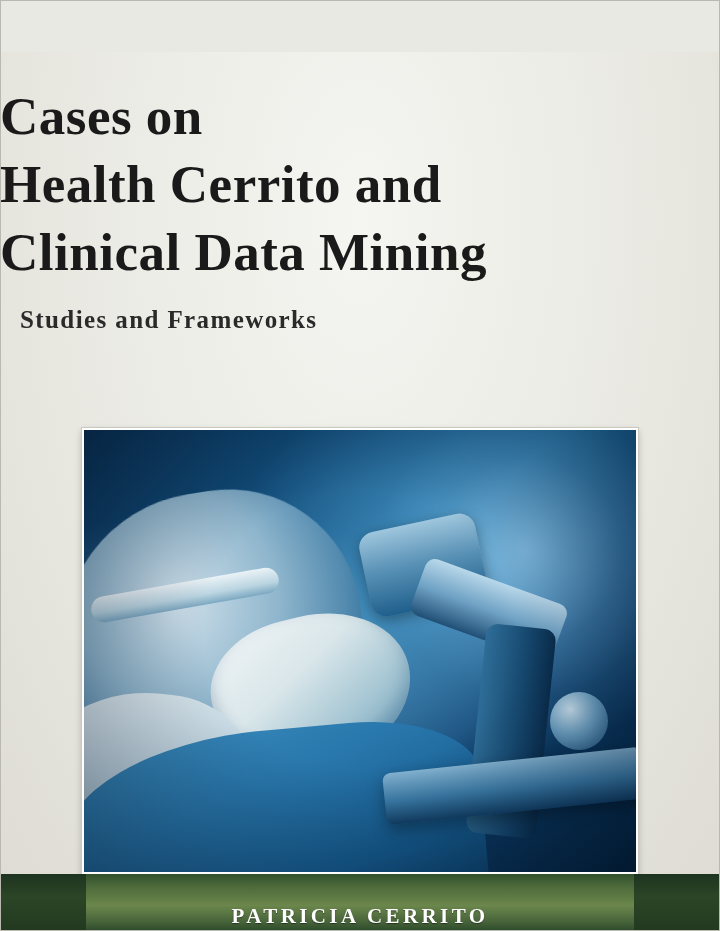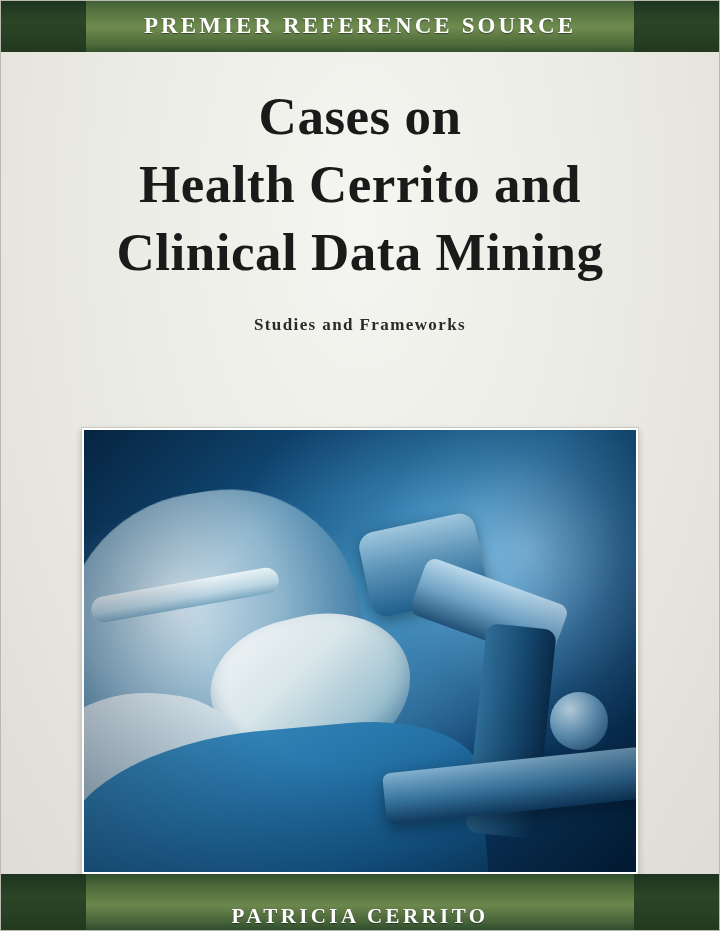--- a/index.html
+++ b/index.html
@@ -72,38 +72,38 @@
     background:
       radial-gradient(ellipse at 50% 20%, #f5f5f1 0%, #ececE6 45%, #dedcd4 100%);
   }
 
   
   .title-block {
     position: absolute;
     top: 30px;
     left: 0;
     width: 720px;
-    text-align: center;
   }
   .title-line {
     font-family: "Liberation Serif", serif;
     font-weight: bold;
     color: #1a1a1a;
     font-size: 53px;
     line-height: 68px;
     letter-spacing: 0.5px;
     white-space: nowrap;
   }
   .subtitle {
-    margin-top: 29px;
+    margin-top: 20px;
     font-family: "Liberation Serif", serif;
     font-weight: bold;
-    font-size: 17px;
+    font-size: 25px;
     letter-spacing: 1.4px;
     color: #2a2a2a;
+    padding-left: 20px;
   }
 
   
   .photo-wrap {
     position: absolute;
     top: 376px;
     left: 82px;
     width: 556px;
     height: 446px;
     border: 2px solid #ffffff;
@@ -272,27 +272,20 @@
     background: linear-gradient(to bottom, #1d3320 0%, #2c4526 40%, #22391f 100%);
   }
   .bottom-side.left { left: 0; }
   .bottom-side.right { right: 0; }
 </style>
 </head>
 <body>
 
 <div class="book-cover">
 
-  <div class="top-banner">
-    <div class="banner-side left"></div>
-    <div class="banner-side right"></div>
-    <div class="top-banner-inner">
-      <span class="premier-text">Premier Reference Source</span>
-    </div>
-  </div>
 
   <div class="cover-body">
 
     <div class="title-block">
       <div class="title-line">Cases on</div>
       <div class="title-line">Health Cerrito and</div>
       <div class="title-line">Clinical Data Mining</div>
       <div class="subtitle">Studies and Frameworks</div>
     </div>
 

